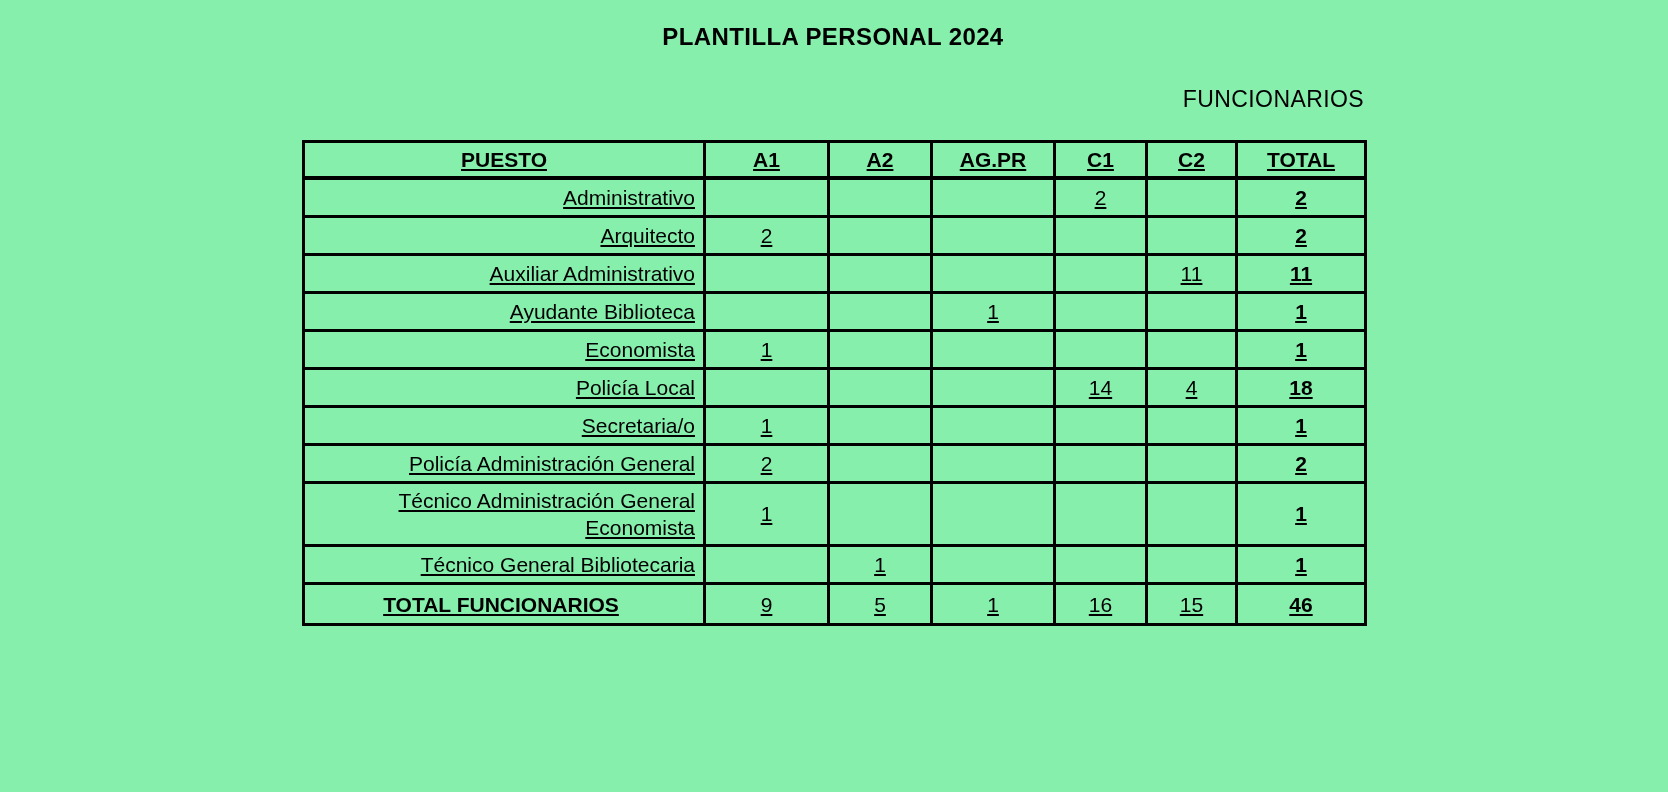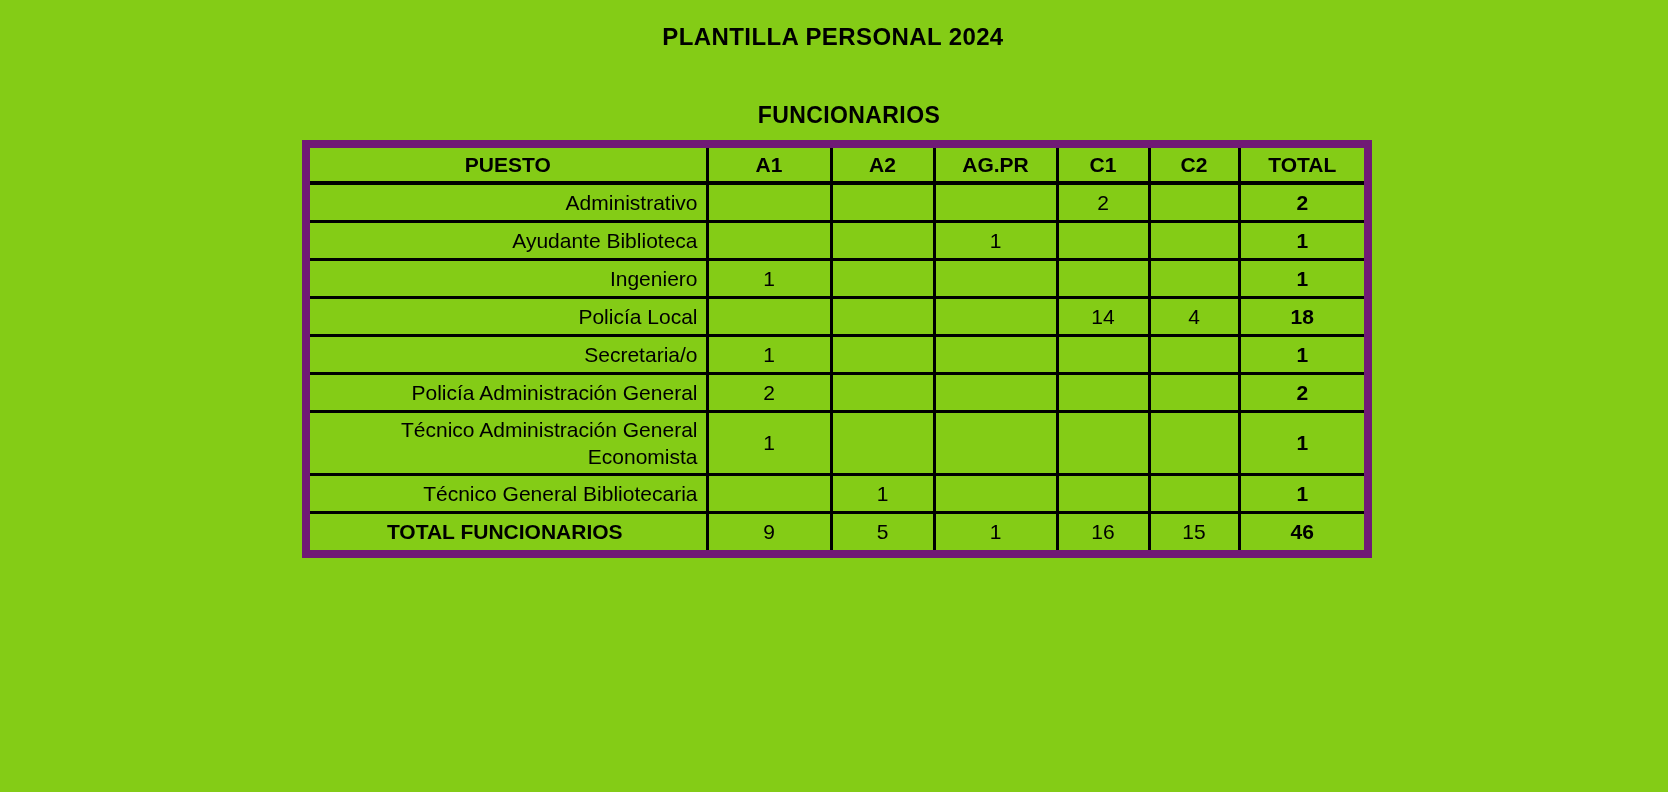--- a/index.html
+++ b/index.html
@@ -11,52 +11,53 @@
     width: 1668px;
     height: 792px;
     position: relative;
     font-family: "Liberation Sans", sans-serif;
     color: #000000;
     overflow: hidden;
   }
   .doc-page {
     position: absolute;
     inset: 0;
-    background: #84cc16;
+    background: #86efac;
   }
   .page-title {
     position: absolute;
     top: 23px;
     left: 302px;
     width: 1062px;
     margin: 0;
     text-align: center;
     font-size: 24px;
     font-weight: bold;
     letter-spacing: 0.4px;
   }
   .page-subtitle {
     position: absolute;
     top: 86px;
     left: 302px;
     width: 1062px;
-    margin: 16px;
-    text-align: center;
+    margin: 0;
+    text-align: right;
     font-size: 23px;
-    font-weight: bold;
+    font-weight: normal;
     letter-spacing: 0.4px;
   }
   table.staff-table {
     position: absolute;
     top: 140px;
     left: 302px;
     width: 1062px;
     border-collapse: collapse;
     table-layout: fixed;
-    border: 8px solid #701a75;
+    border: 3px solid #701a75;
+    text-decoration: underline;
   }
   .staff-table th,
   .staff-table td {
     border: 3px solid #000000;
     font-size: 21px;
     padding: 3px 2px;
     overflow: hidden;
     vertical-align: middle;
     line-height: 1.3;
   }
@@ -119,34 +120,52 @@
     <tr>
       <td class="cell-label">Administrativo</td>
       <td class="cell-num"></td>
       <td class="cell-num"></td>
       <td class="cell-num"></td>
       <td class="cell-num">2</td>
       <td class="cell-num"></td>
       <td class="cell-num col-total">2</td>
     </tr>
 
-
+    <tr>
+      <td class="cell-label">Arquitecto</td>
+      <td class="cell-num">2</td>
+      <td class="cell-num"></td>
+      <td class="cell-num"></td>
+      <td class="cell-num"></td>
+      <td class="cell-num"></td>
+      <td class="cell-num col-total">2</td>
+    </tr>
+
+    <tr>
+      <td class="cell-label">Auxiliar Administrativo</td>
+      <td class="cell-num"></td>
+      <td class="cell-num"></td>
+      <td class="cell-num"></td>
+      <td class="cell-num"></td>
+      <td class="cell-num">11</td>
+      <td class="cell-num col-total">11</td>
+    </tr>
 
     <tr>
       <td class="cell-label">Ayudante Biblioteca</td>
       <td class="cell-num"></td>
       <td class="cell-num"></td>
       <td class="cell-num">1</td>
       <td class="cell-num"></td>
       <td class="cell-num"></td>
       <td class="cell-num col-total">1</td>
     </tr>
 
     <tr>
-      <td class="cell-label">Ingeniero</td>
+      <td class="cell-label">Economista</td>
       <td class="cell-num">1</td>
       <td class="cell-num"></td>
       <td class="cell-num"></td>
       <td class="cell-num"></td>
       <td class="cell-num"></td>
       <td class="cell-num col-total">1</td>
     </tr>
 
 
     <tr>

